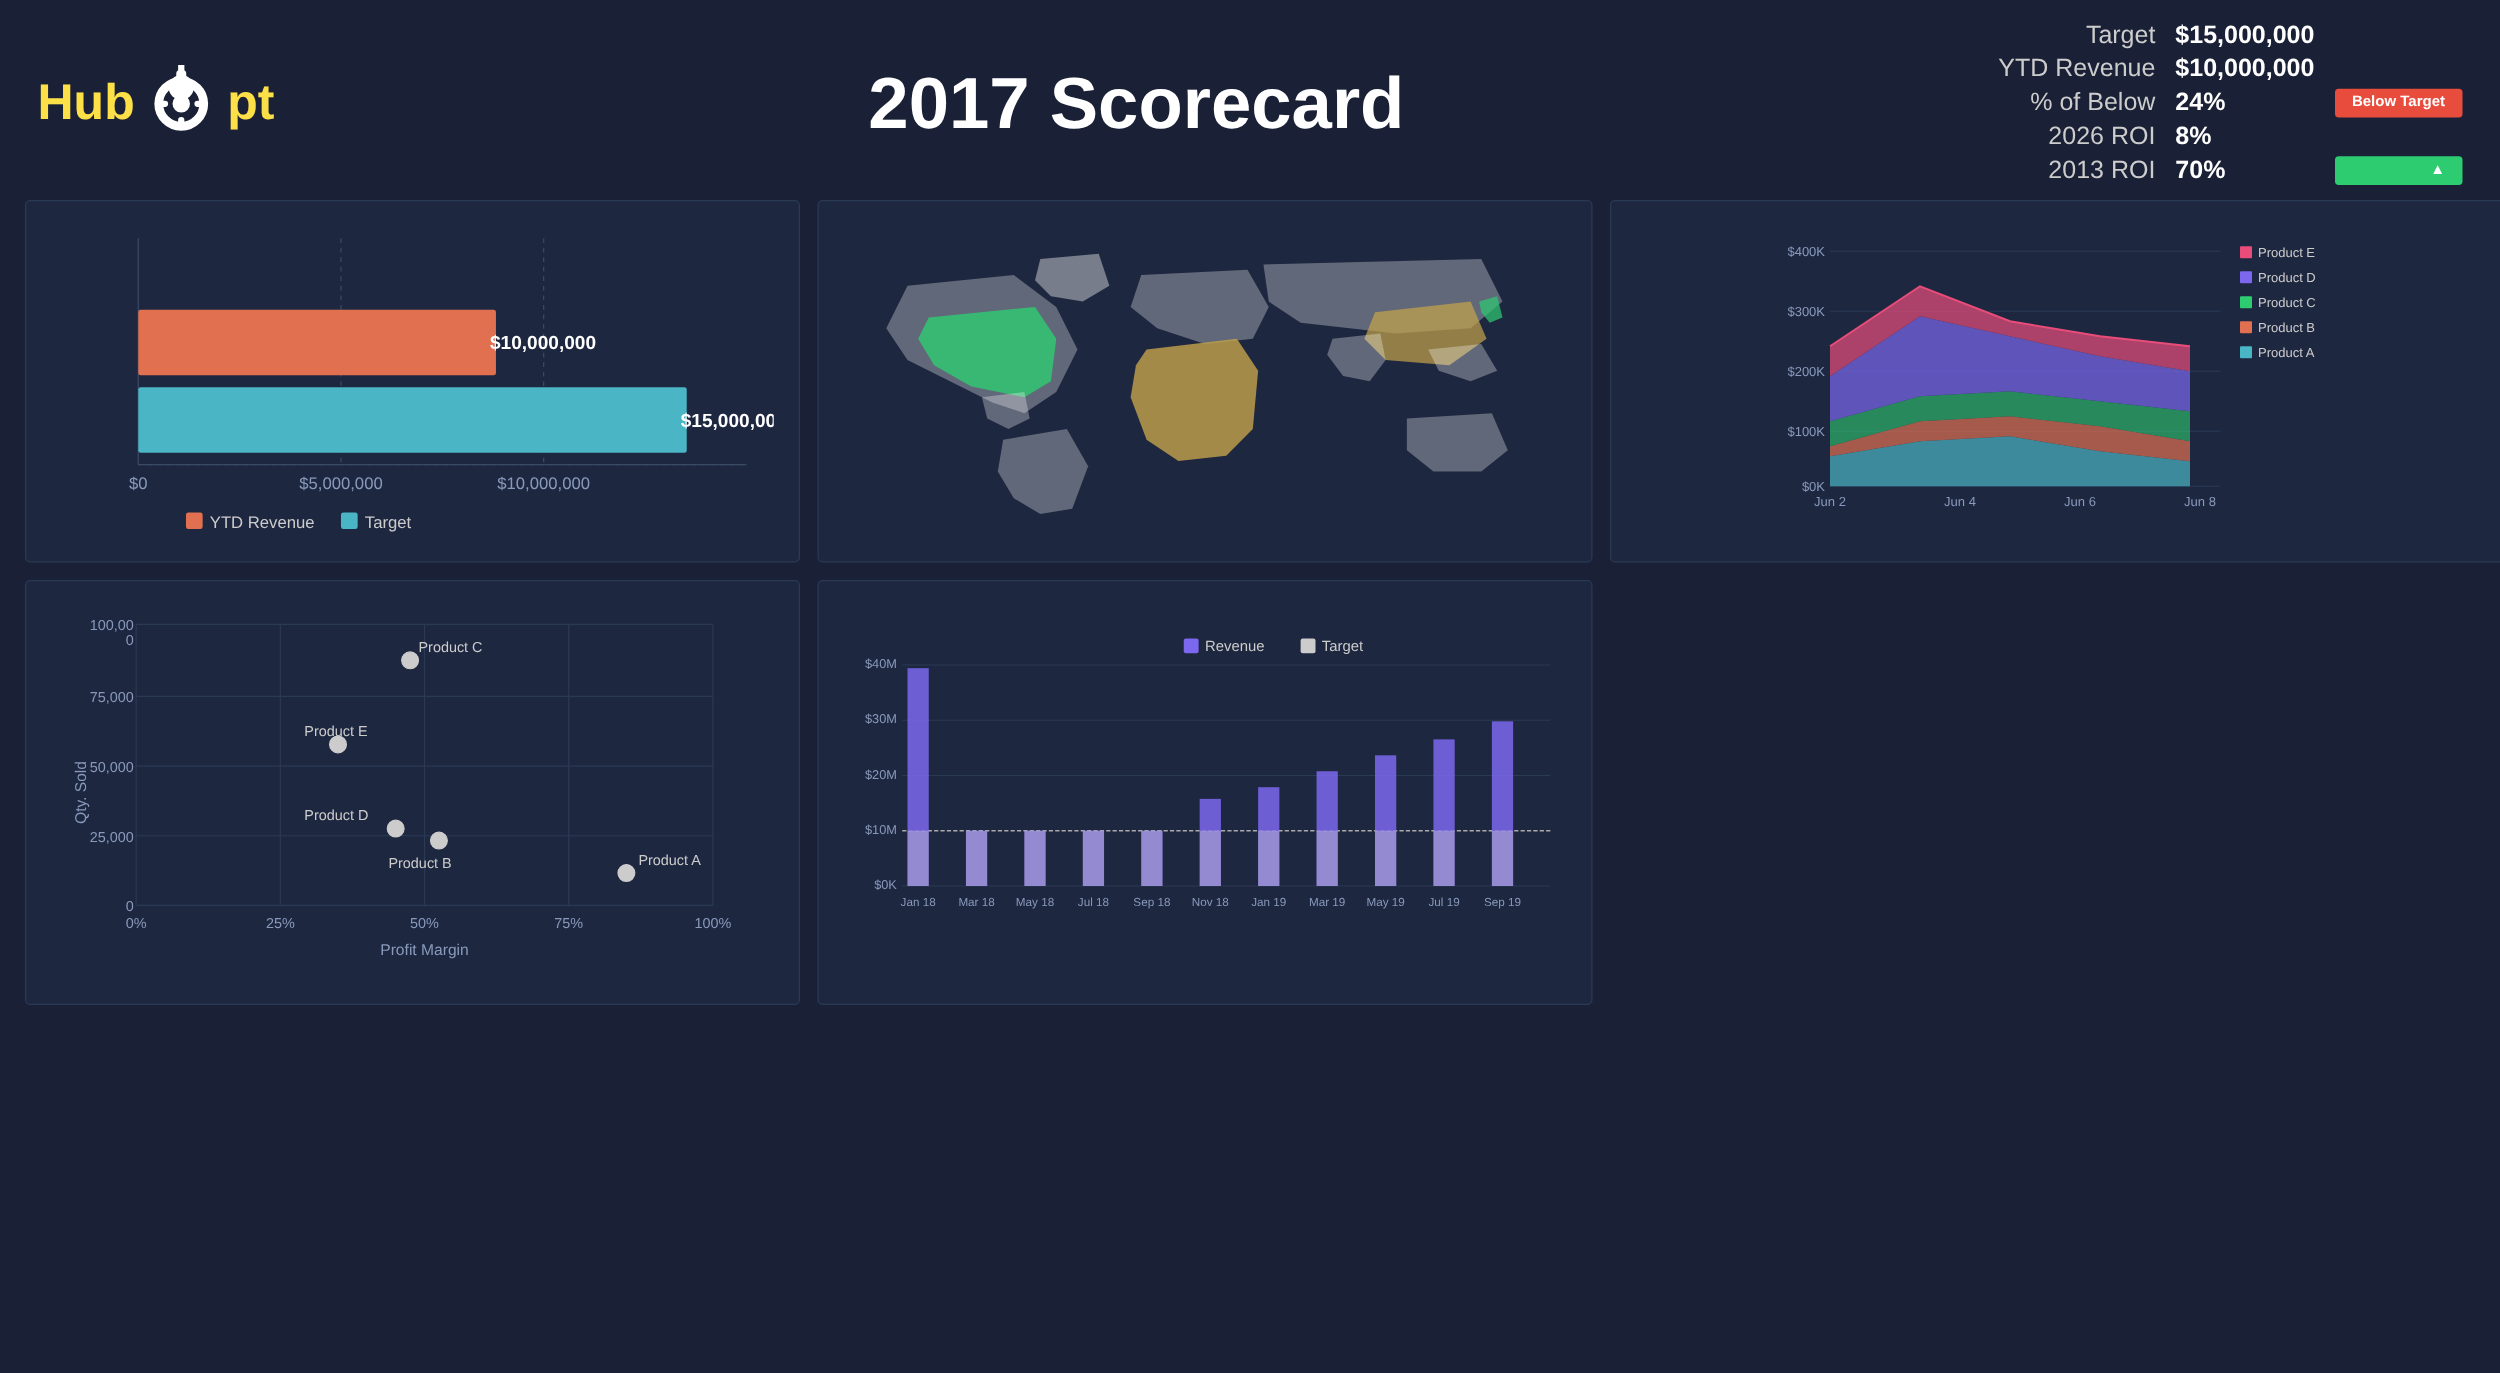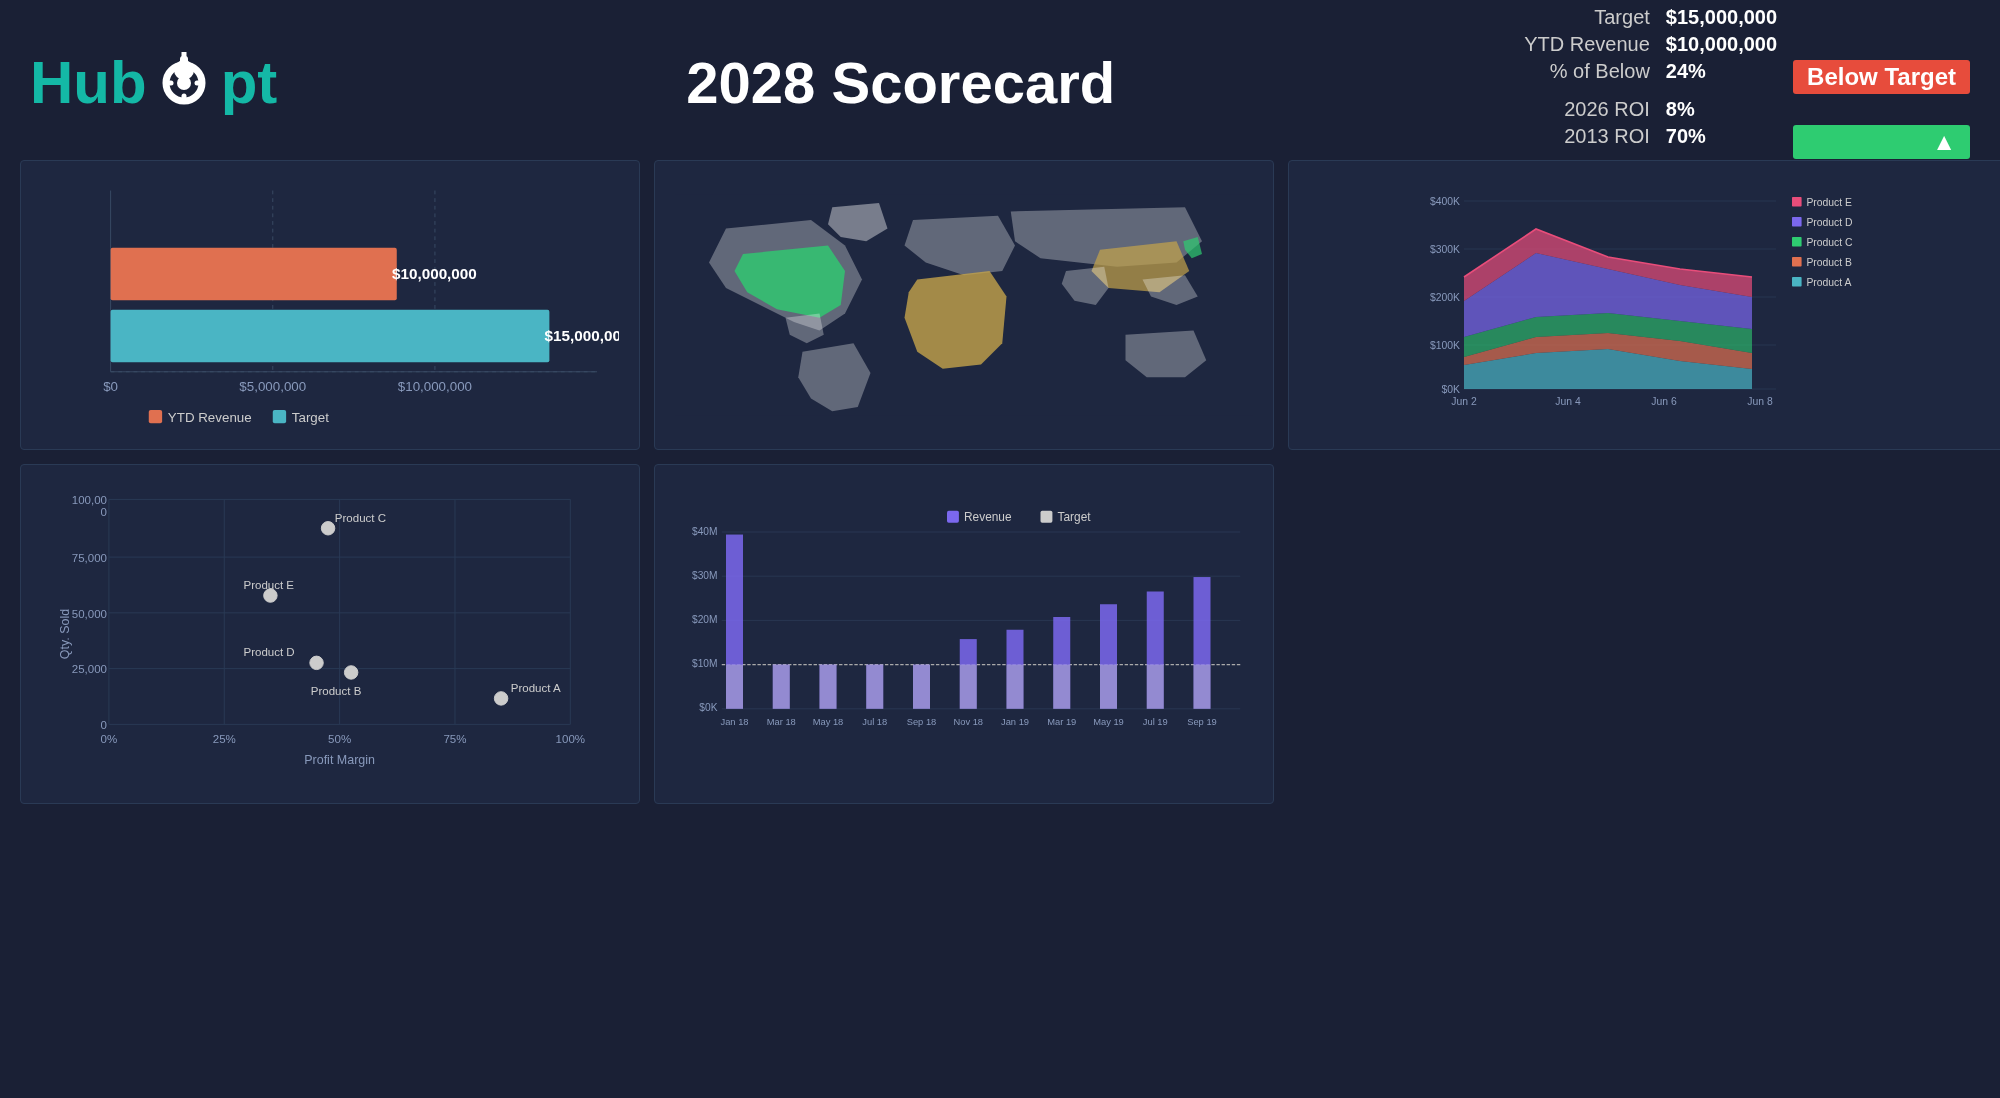--- a/index.html
+++ b/index.html
@@ -20,23 +20,23 @@
       padding: 10px 30px 5px 30px;
       height: 160px;
     }
 
     .logo {
       display: flex;
       align-items: center;
     }
 
     .logo-text {
-      font-size: 60px;
+      font-size: 40px;
       font-weight: bold;
-      color: #14b8a6;
+      color: #fde047;
     }
 
     .title {
       font-size: 58px;
       font-weight: bold;
       color: #ffffff;
       flex: 1;
       text-align: center;
     }
 
@@ -54,21 +54,21 @@
     }
     .scorecard-info .value {
       text-align: left;
       color: #ffffff;
       font-weight: bold;
     }
     .scorecard-info .badge {
       padding: 3px 14px;
       border-radius: 3px;
       font-weight: bold;
-      font-size: 24px;
+      font-size: 12px;
     }
     .badge-red { background: #e74c3c; color: white; }
     .badge-green { background: #2ecc71; color: white; }
 
     
     .charts-grid {
       display: grid;
       grid-template-columns: 620px 620px 720px;
       grid-template-rows: 290px 340px;
       gap: 14px;
@@ -99,21 +99,21 @@
       <circle cx="35" cy="35" r="7" fill="white"></circle>
 
       <line x1="35" y1="17" x2="35" y2="22" stroke="white" stroke-width="5" stroke-linecap="round"></line>
       <line x1="35" y1="48" x2="35" y2="53" stroke="white" stroke-width="5" stroke-linecap="round"></line>
       <line x1="17" y1="35" x2="22" y2="35" stroke="white" stroke-width="5" stroke-linecap="round"></line>
       <line x1="48" y1="35" x2="53" y2="35" stroke="white" stroke-width="5" stroke-linecap="round"></line>
     </svg>
     <span class="logo-text">pt</span>
   </div>
 
-  <div class="title">2028 Scorecard</div>
+  <div class="title">2017 Scorecard</div>
 
   <div class="scorecard-info">
     <span class="label">Target</span>
     <span class="value">$15,000,000</span>
     <span></span>
 
     <span class="label">YTD Revenue</span>
     <span class="value">$10,000,000</span>
     <span></span>
 

